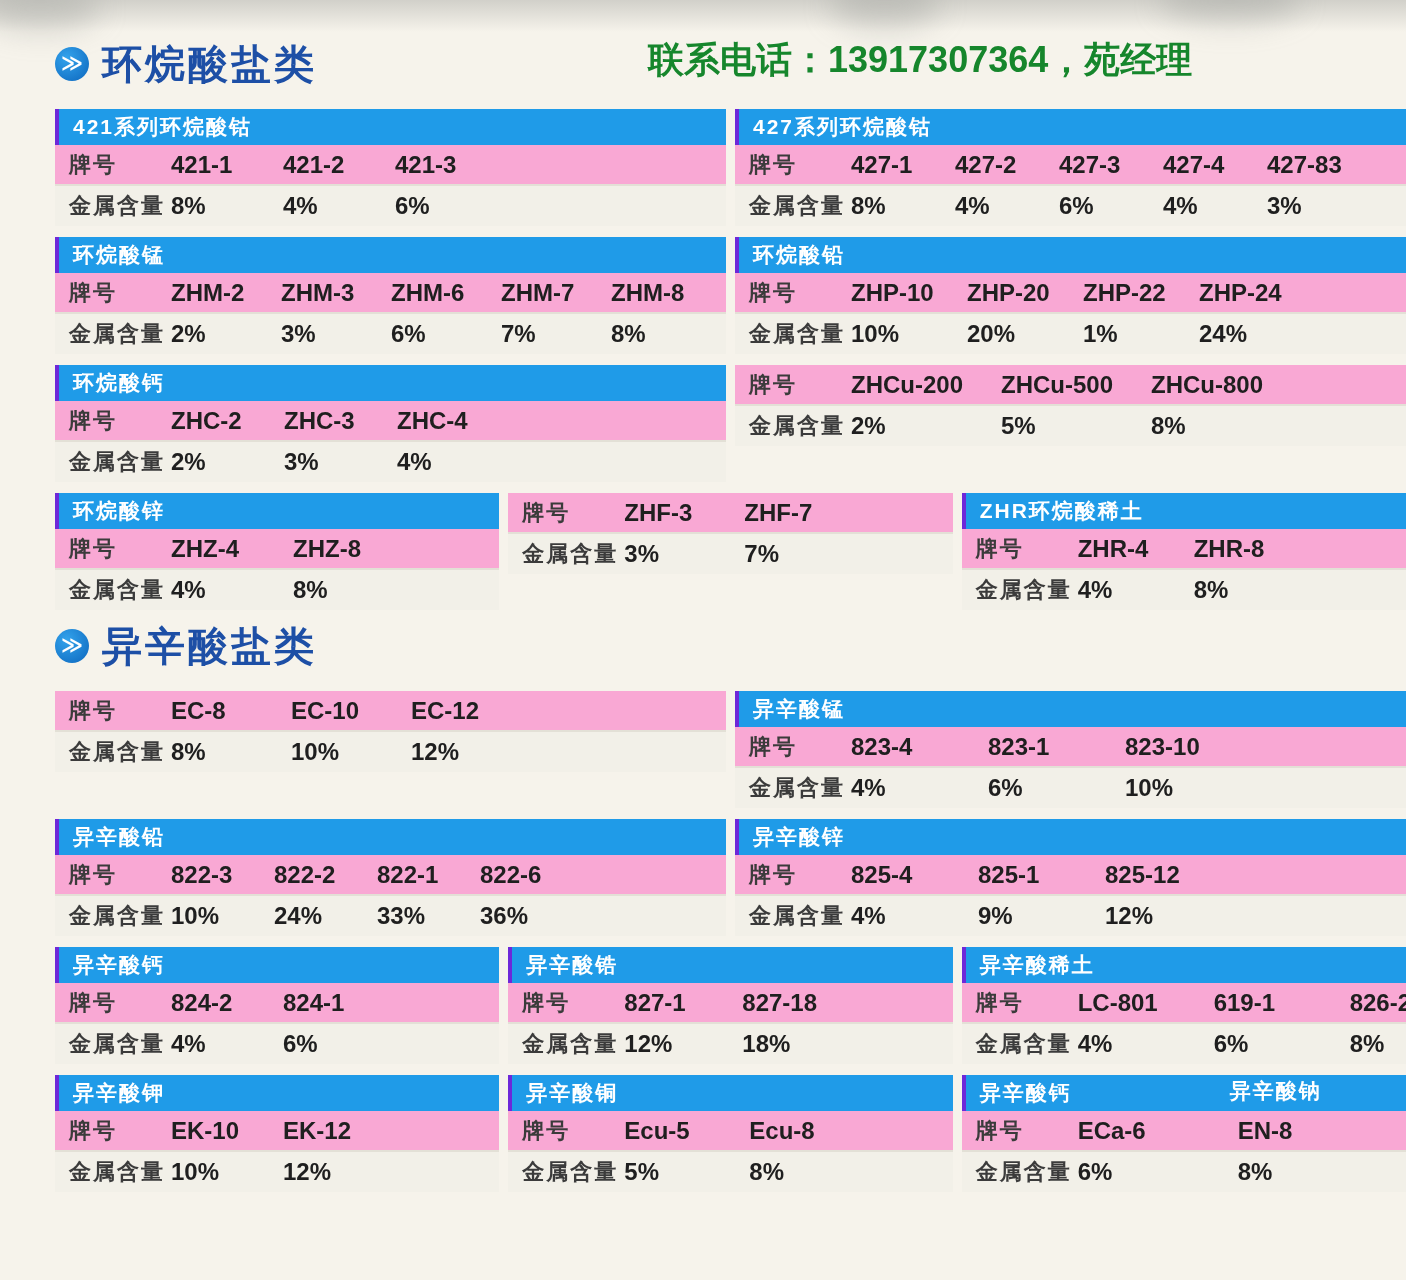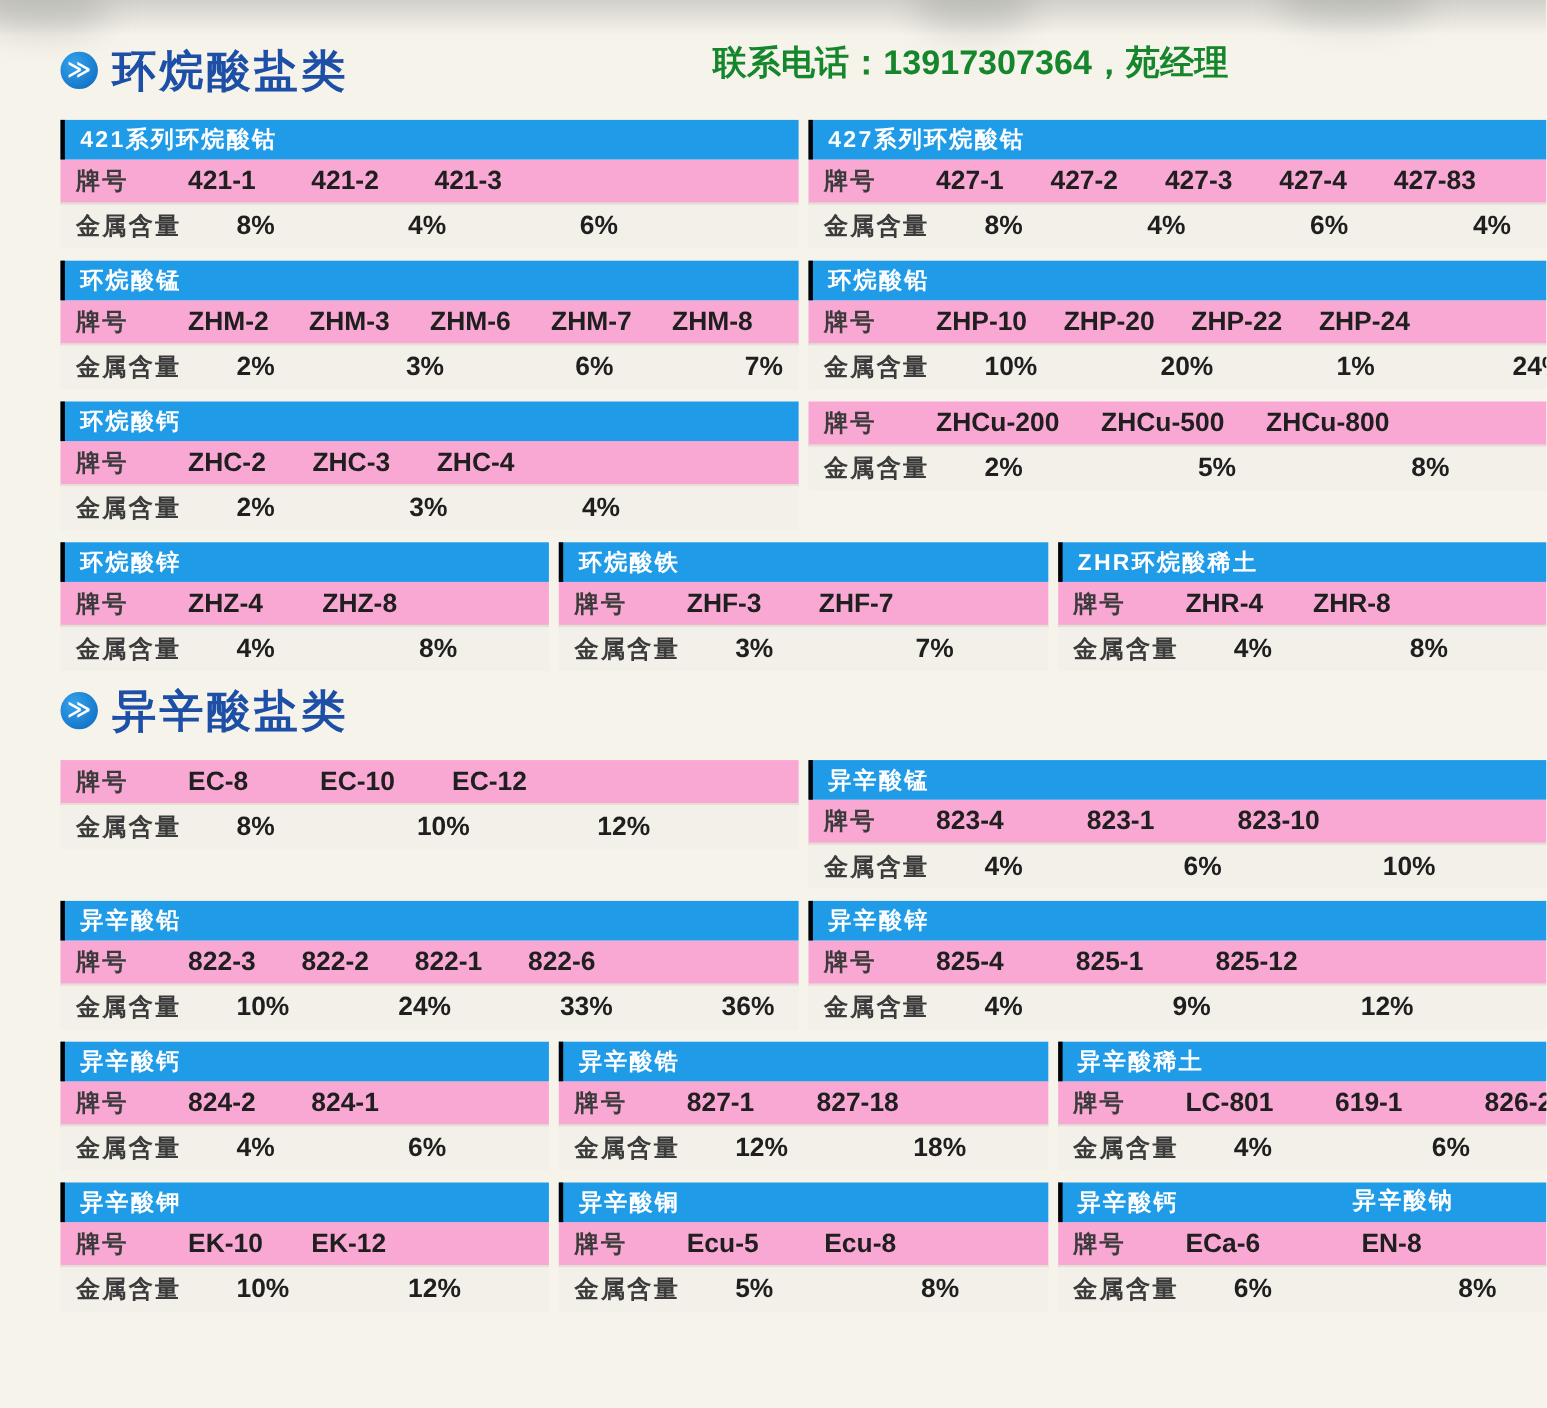--- a/index.html
+++ b/index.html
@@ -21,21 +21,21 @@
     background:rgba(140,142,138,0.30);
     filter:blur(14px);
     pointer-events:none;
   }
   .blob-a{top:-18px;left:830px;width:110px;height:48px;}
   .blob-b{top:-20px;left:1160px;width:140px;height:44px;}
   .blob-c{top:-14px;left:-20px;width:120px;height:46px;}
 
   .contact{
     position:absolute;top:36px;left:648px;
-    font-size:31px;font-weight:bold;
+    font-size:36px;font-weight:bold;
     color:var(--contact-green,#16862c);
     letter-spacing:0px;white-space:nowrap;
   }
 
   .section{position:absolute;left:0;width:100%;}
   .section-heading{
     display:flex;align-items:center;gap:13px;
     margin-left:55px;height:40px;margin-bottom:25px;
   }
   .bullet-icon{
@@ -48,30 +48,30 @@
     font-size:40px;font-weight:bold;
     color:var(--heading-blue,#1d4fa6);
     letter-spacing:3px;
   }
 
   .trow{display:flex;gap:9px;margin:0 0 11px 55px;}
   .ptable{flex:1;min-width:0;}
   .thead{
     position:relative;
     background:var(--header-blue,#1f9be8);
-    border-left:4px solid #000000;
+    border-left:4px solid #6d28d9;
     color:#fff;height:36px;box-sizing:border-box;
     display:flex;align-items:center;
     padding:0 14px;font-size:21px;font-weight:bold;letter-spacing:2px;
     white-space:nowrap;
   }
   .title2{position:absolute;left:60%;top:0;height:32px;display:flex;align-items:center;}
   .cells{display:flex;align-items:center;padding:0 14px;white-space:nowrap;}
   .brand-row{background:#f9a8d4;height:39px;border-bottom:2px solid #e3e0d6;}
-  .content-row{background:#f2f0e8;height:40px;gap:44px;}
+  .content-row{background:#f2f0e8;height:40px;}
   .cell-label{
     width:102px;flex:none;
     font-size:22px;font-weight:bold;color:#3b3b3b;letter-spacing:2px;
   }
   .cell-val{
     min-width:var(--cw,110px);flex:none;
     font-size:24px;font-weight:bold;color:#1f1f1f;
     padding-right:4px;box-sizing:border-box;
   }
 </style>
@@ -217,23 +217,20 @@
               <span class="cell-val">ZHZ-4</span>
               <span class="cell-val">ZHZ-8</span>
             </div>
             <div class="cells content-row">
               <span class="cell-label">金属含量</span>
               <span class="cell-val">4%</span>
               <span class="cell-val">8%</span>
             </div>
           </div>
           <div class="ptable" style="--cw: 120px;">
-            <div class="thead">
-              <span class="title1">环烷酸铁</span>
-            </div>
             <div class="cells brand-row">
               <span class="cell-label">牌号</span>
               <span class="cell-val">ZHF-3</span>
               <span class="cell-val">ZHF-7</span>
             </div>
             <div class="cells content-row">
               <span class="cell-label">金属含量</span>
               <span class="cell-val">3%</span>
               <span class="cell-val">7%</span>
             </div>

